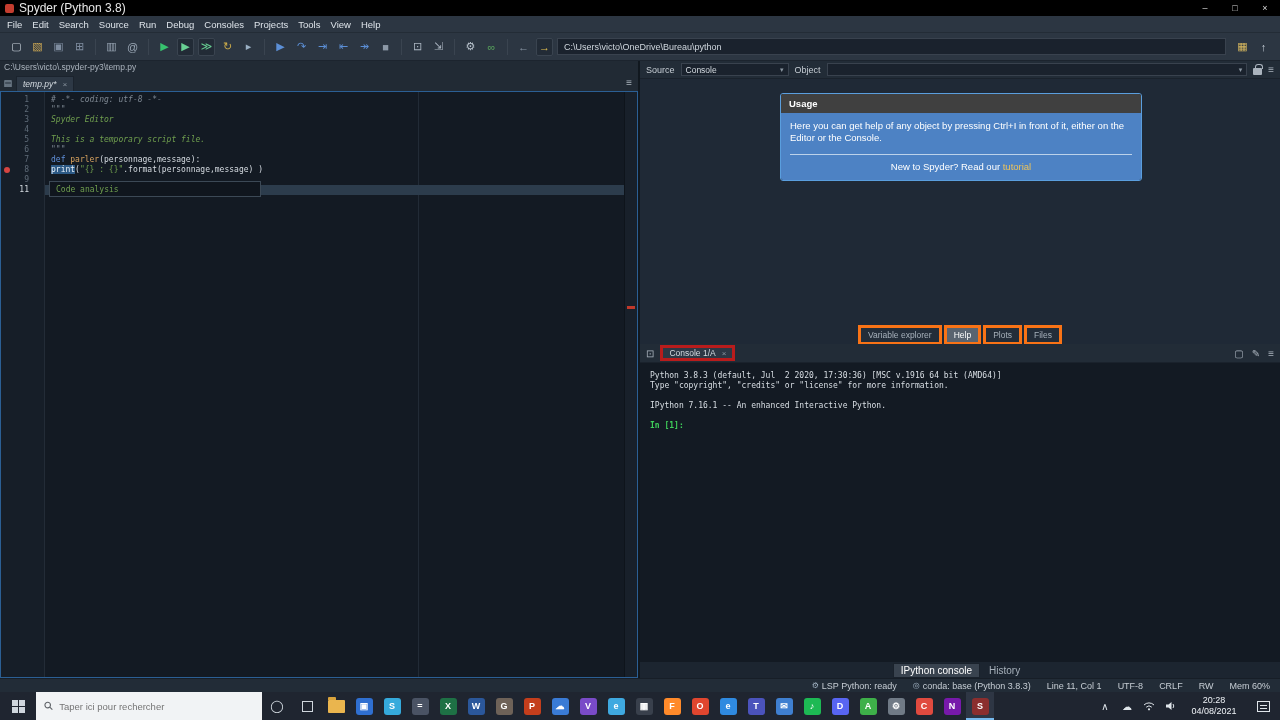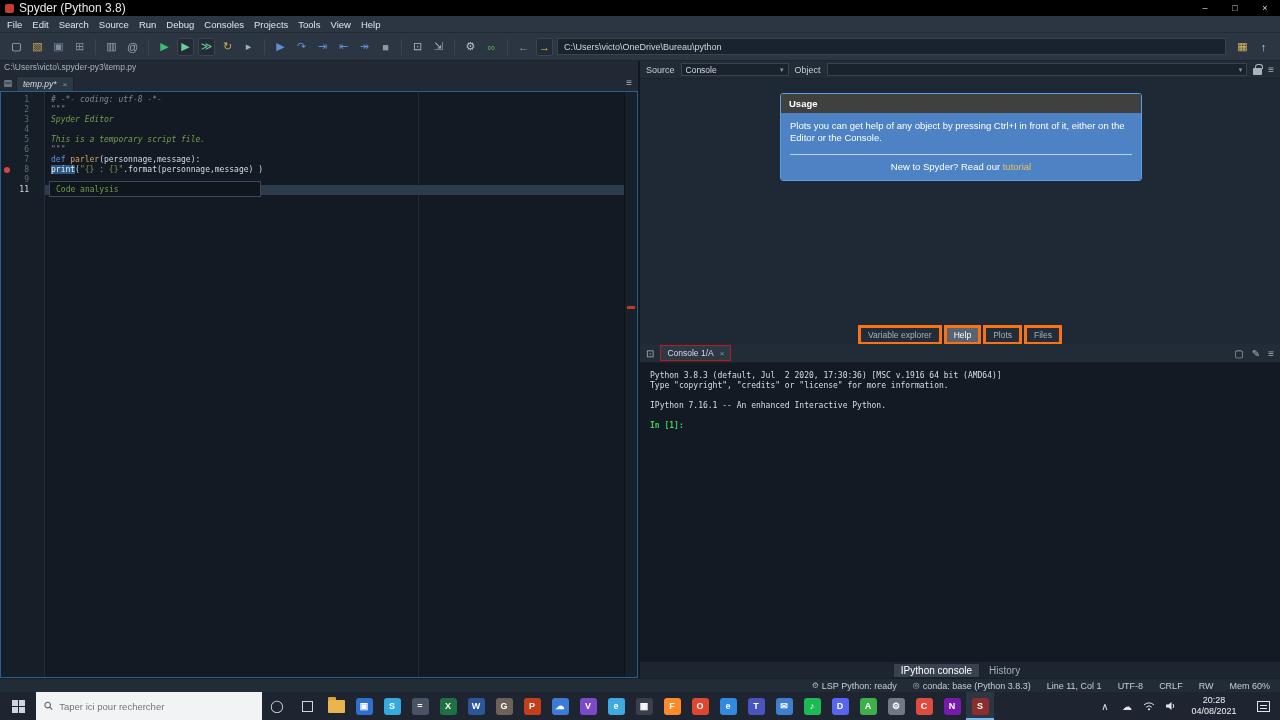--- a/index.html
+++ b/index.html
@@ -90,21 +90,21 @@
   .link{color:#ecc25a;}
   .help-tabs{position:absolute;left:0;right:0;top:265px;height:18px;display:flex;align-items:center;
              justify-content:center;gap:2px;}
   .ptab{padding:2px 7px;font-size:8.5px;color:#a7b1bb;background:#232d39;border:3px solid #f97316;}
   .ptab.active{background:#5a6470;color:#fff;}
 
   
   .console-pane{position:absolute;left:0;top:283px;right:0;height:334px;background:#131a23;}
   .con-head{height:19px;background:#222c37;display:flex;align-items:center;padding:0 6px;gap:6px;border-bottom:1px solid #1a222c;}
   .win-ico{color:#aab3bd;font-size:10px;}
-  .ctab{height:16px;background:#2d3845;border:1px solid #b91c1c;color:#d5dbe1;font-size:8.5px;display:flex;
+  .ctab{height:16px;background:#2d3845;border:3px solid #b91c1c;color:#d5dbe1;font-size:8.5px;display:flex;
         align-items:center;padding:0 6px;gap:6px;}
   .con-icons{margin-left:auto;display:flex;gap:8px;color:#aab3bd;font-size:10px;}
   .con-body{position:absolute;top:19px;left:0;right:0;bottom:16px;padding:8px 0 0 10px;overflow:hidden;}
   .cline{white-space:pre;height:10px;font:8px "DejaVu Sans Mono",monospace;color:#d9dfe5;}
   .prompt{color:#3fcf5a;font-weight:bold;font:bold 8px "DejaVu Sans Mono",monospace;}
   .con-tabs{position:absolute;bottom:0;height:16px;left:0;right:0;display:flex;justify-content:center;
             align-items:center;gap:2px;background:#1c2530;}
   .ctab2{font-size:10px;padding:1px 7px;color:#a7b1bb;}
   .ctab2.active{background:#39434f;color:#fff;border:1px solid #1a222c;}
 
@@ -257,21 +257,21 @@
           <span class="caret">▾</span>
         </div>
         <span class="lock"></span>
         <span class="burger" style="margin:0;">≡</span>
       </div>
 
       <div class="help-body">
         <div class="usage-card">
           <div class="usage-head">Usage</div>
           <div class="usage-body">
-            <p>Plots you can get help of any object by pressing Ctrl+I in front of it, either on the Editor or the Console.</p>
+            <p>Here you can get help of any object by pressing Ctrl+I in front of it, either on the Editor or the Console.</p>
             <div class="usage-link-row">
               <span>New to Spyder? Read our </span><span class="link">tutorial</span>
             </div>
           </div>
         </div>
       </div>
 
       <div class="help-tabs" id="help-tabs">
           <span class="ptab">Variable explorer</span>
           <span class="ptab active">Help</span>

